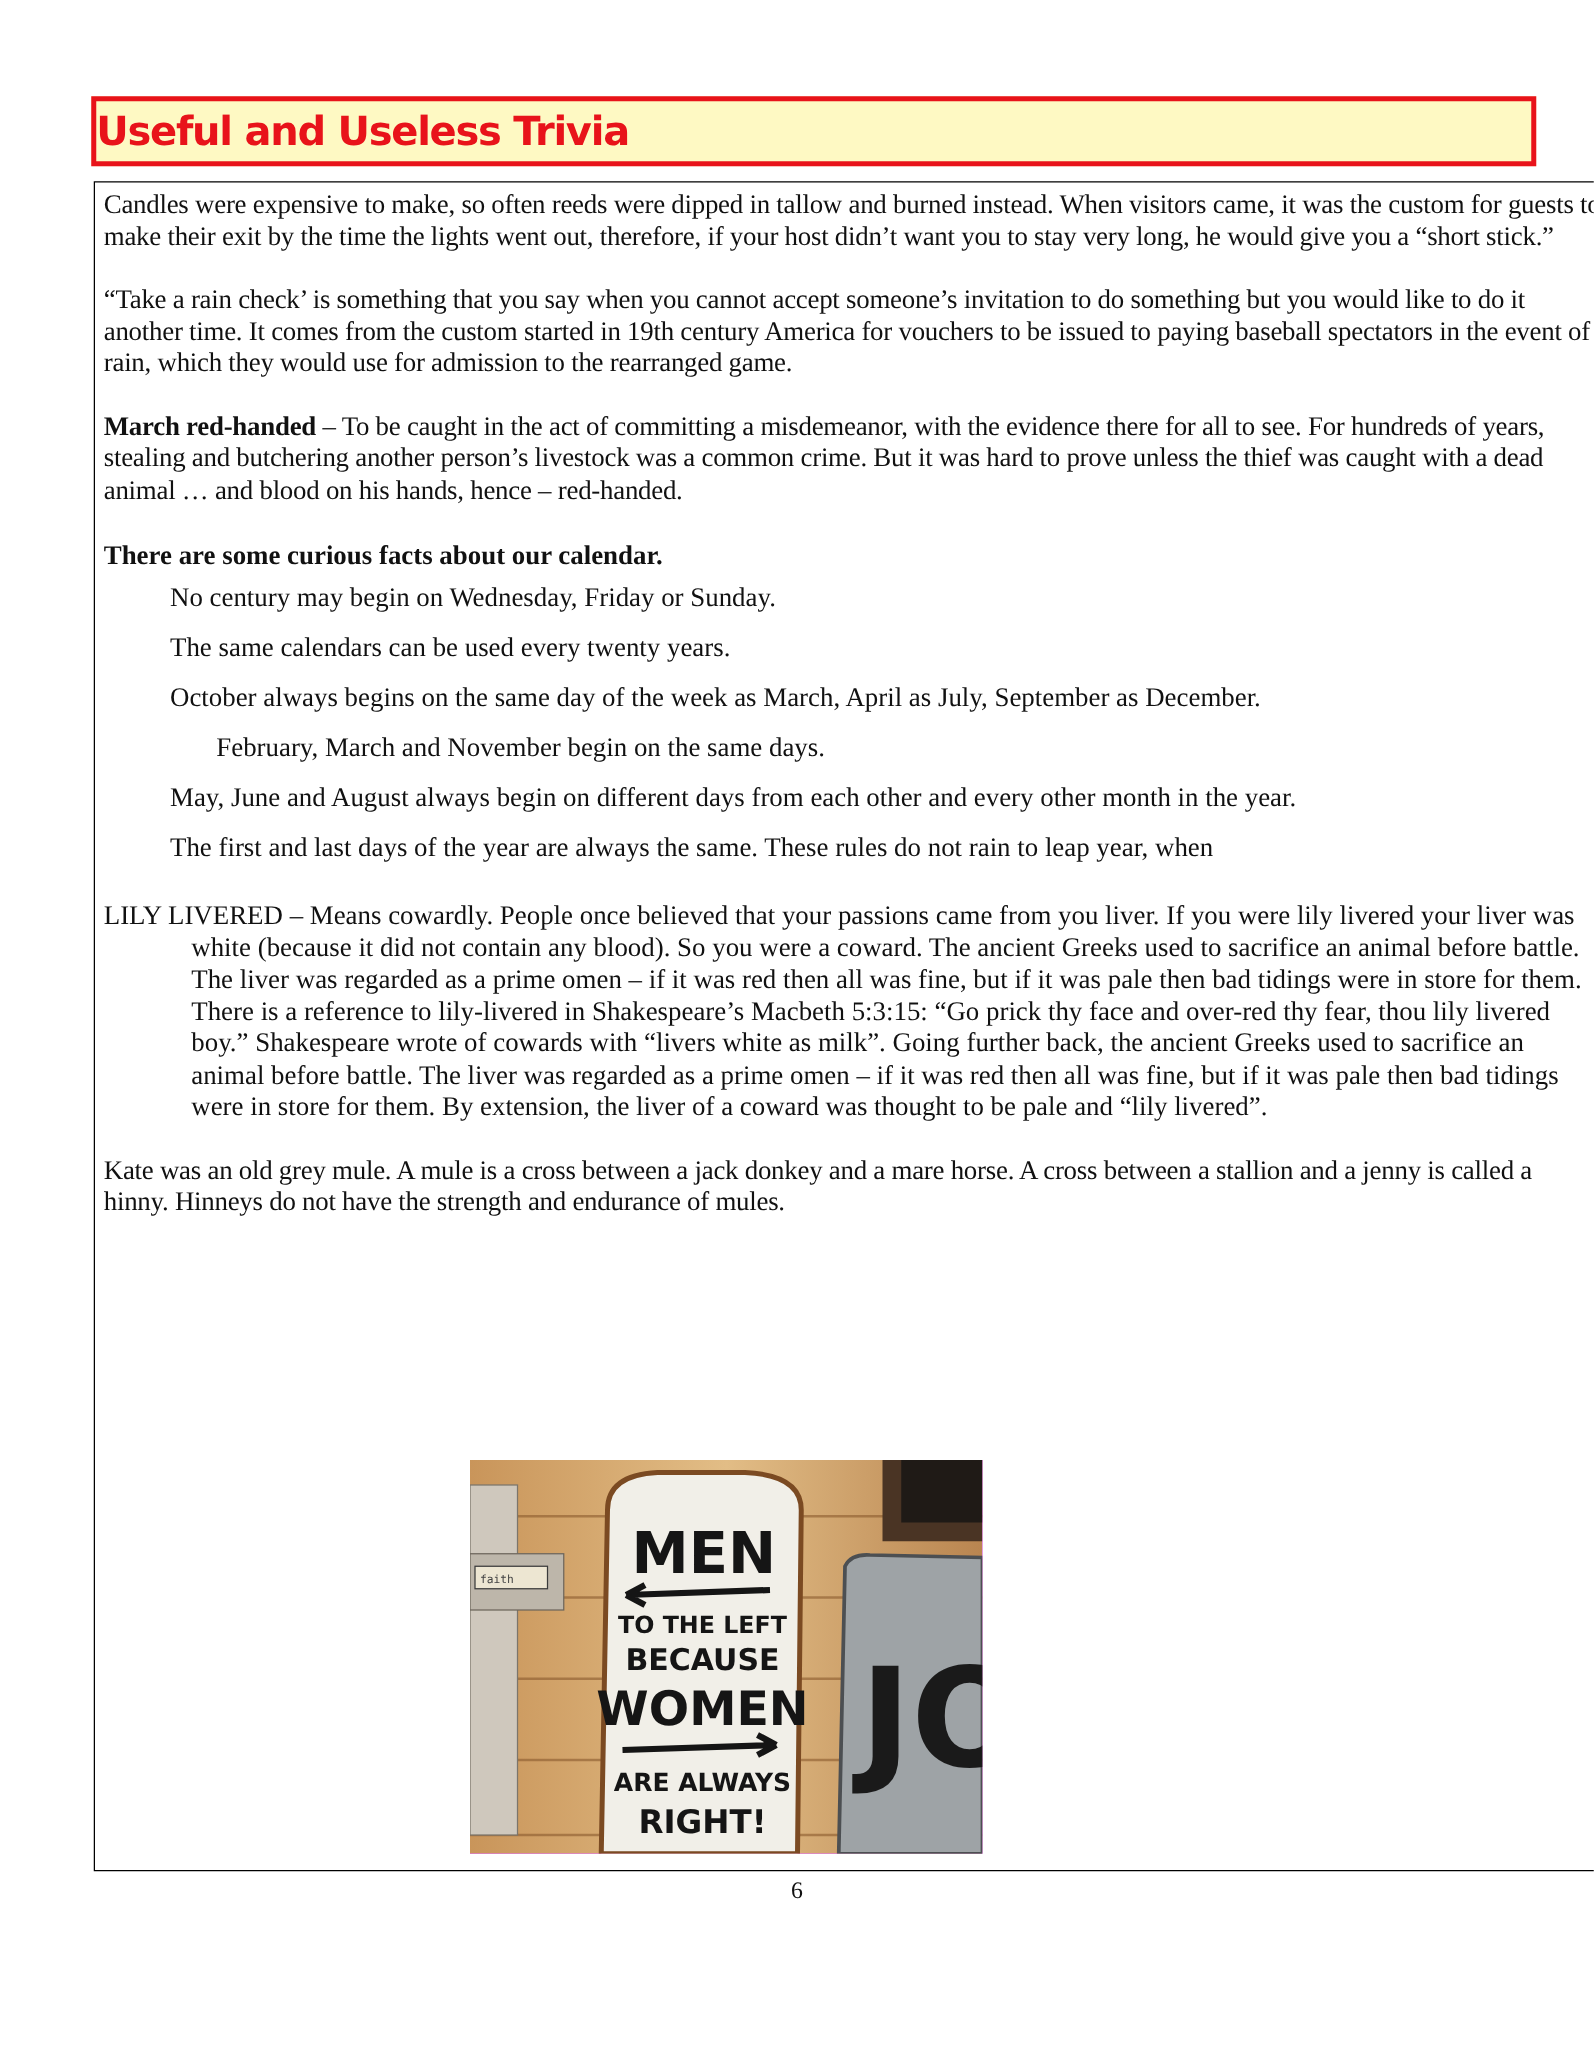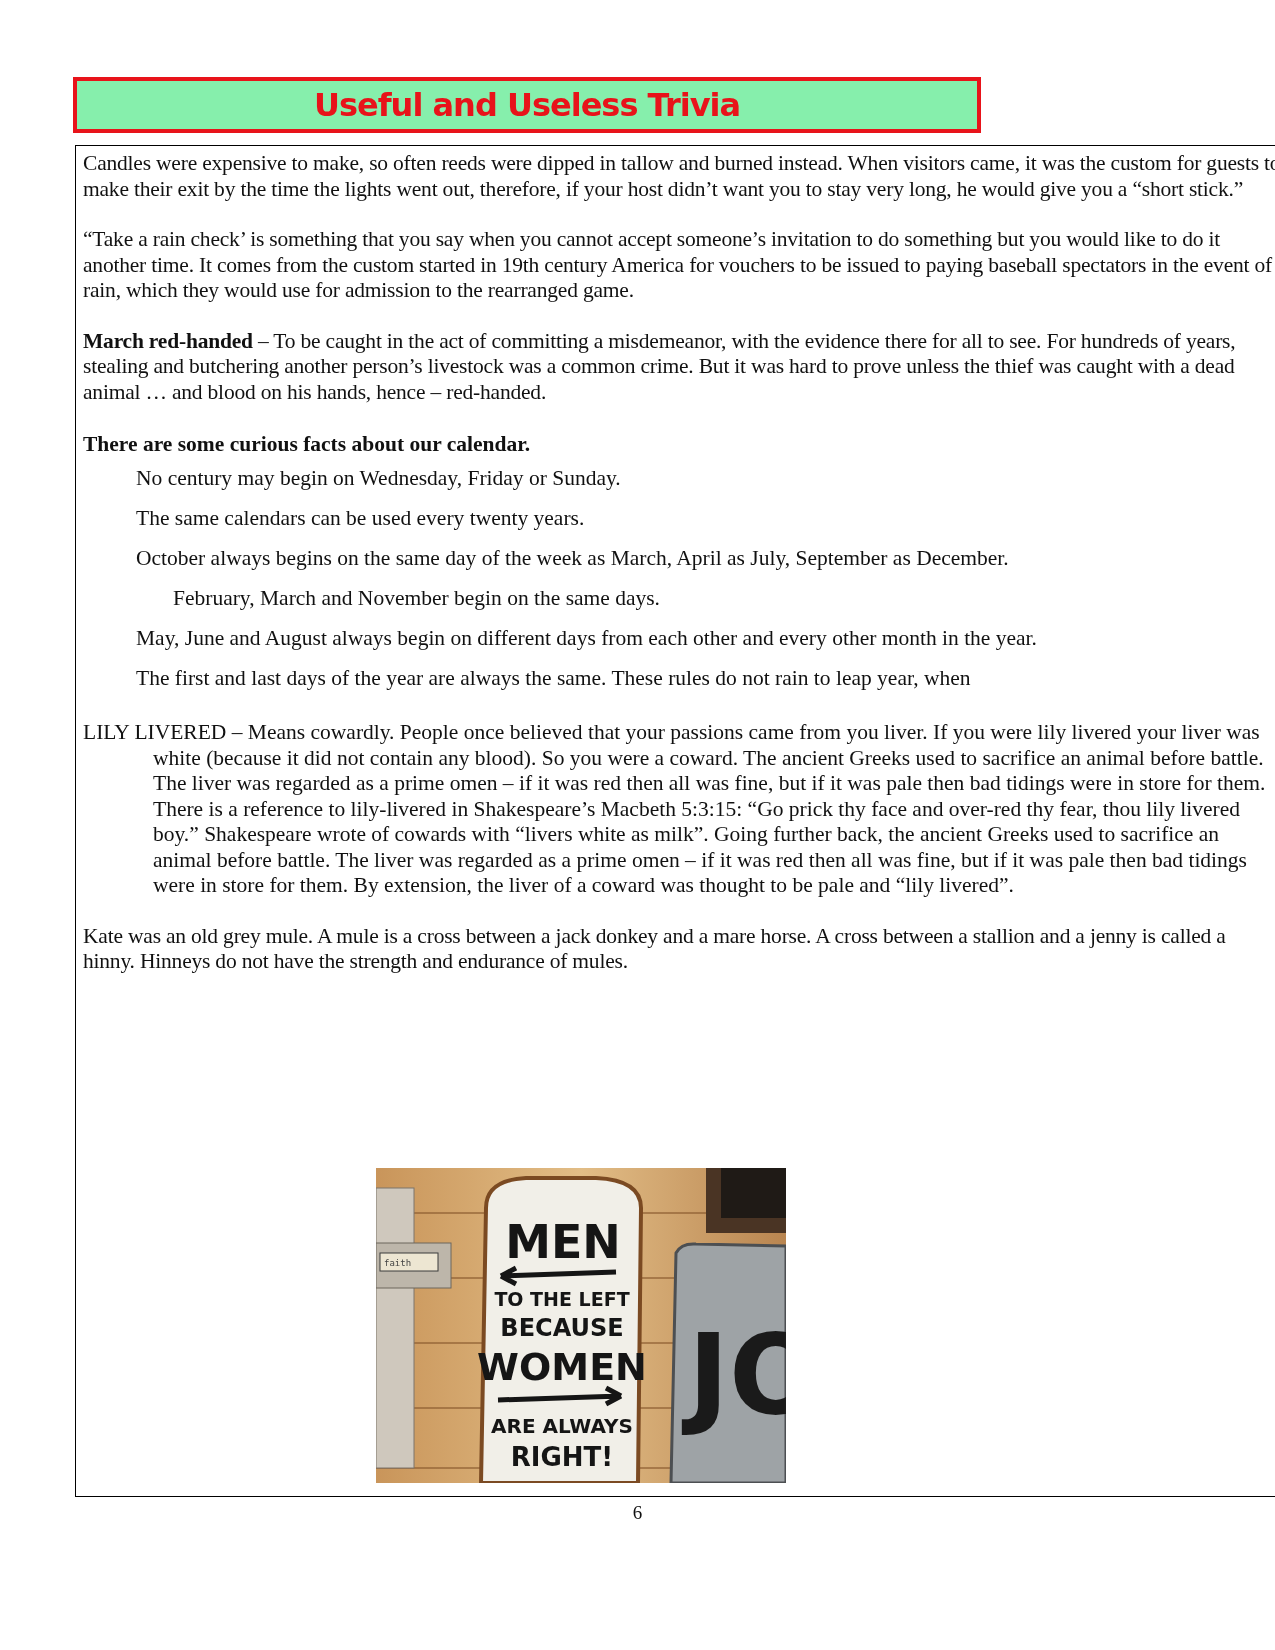--- a/index.html
+++ b/index.html
@@ -1,20 +1,20 @@
 <!DOCTYPE html>
 <html><head>
 <meta charset="utf-8">
 <style>
   html, body { margin: 0; padding: 0; background: #ffffff; }
   body { width: 1275px; height: 1650px; position: relative; overflow: hidden;
          font-family: "Liberation Serif", serif; color: #111; }
-  .title-box { position: absolute; left: 73px; top: 77px; width: 908px; height: 56px;
-               background: #86efac; border: 4px solid #e8131a; box-sizing: border-box;
-               display: flex; align-items: center; justify-content: center; }
+  .title-box { position: absolute; left: 73px; top: 77px; width: 1156px; height: 56px;
+               background: #fef9c3; border: 4px solid #e8131a; box-sizing: border-box;
+               display: flex; align-items: center; }
   .title-box h1 { margin: 0; font-family: "DejaVu Sans", sans-serif; font-weight: bold;
                   font-size: 32px; color: #e8131a; letter-spacing: -1px; }
   .content { position: absolute; left: 75px; top: 145px; width: 1214px; height: 1352px;
              border: 1.5px solid #000; box-sizing: border-box; padding: 5px 7px 0 7px; }
   .p { font-size: 21.5px; line-height: 25.5px; margin: 0; letter-spacing: -0.2px; }
   .gap { height: 25px; }
   .bold { font-weight: bold; }
   .cal-heading { font-size: 21.5px; font-weight: bold; margin: 0; line-height: 28px; }
   .cal-list { margin: 0; padding: 0; list-style: none; }
   .cal-list li { font-size: 21.5px; line-height: 40px; padding-left: 53px; }

